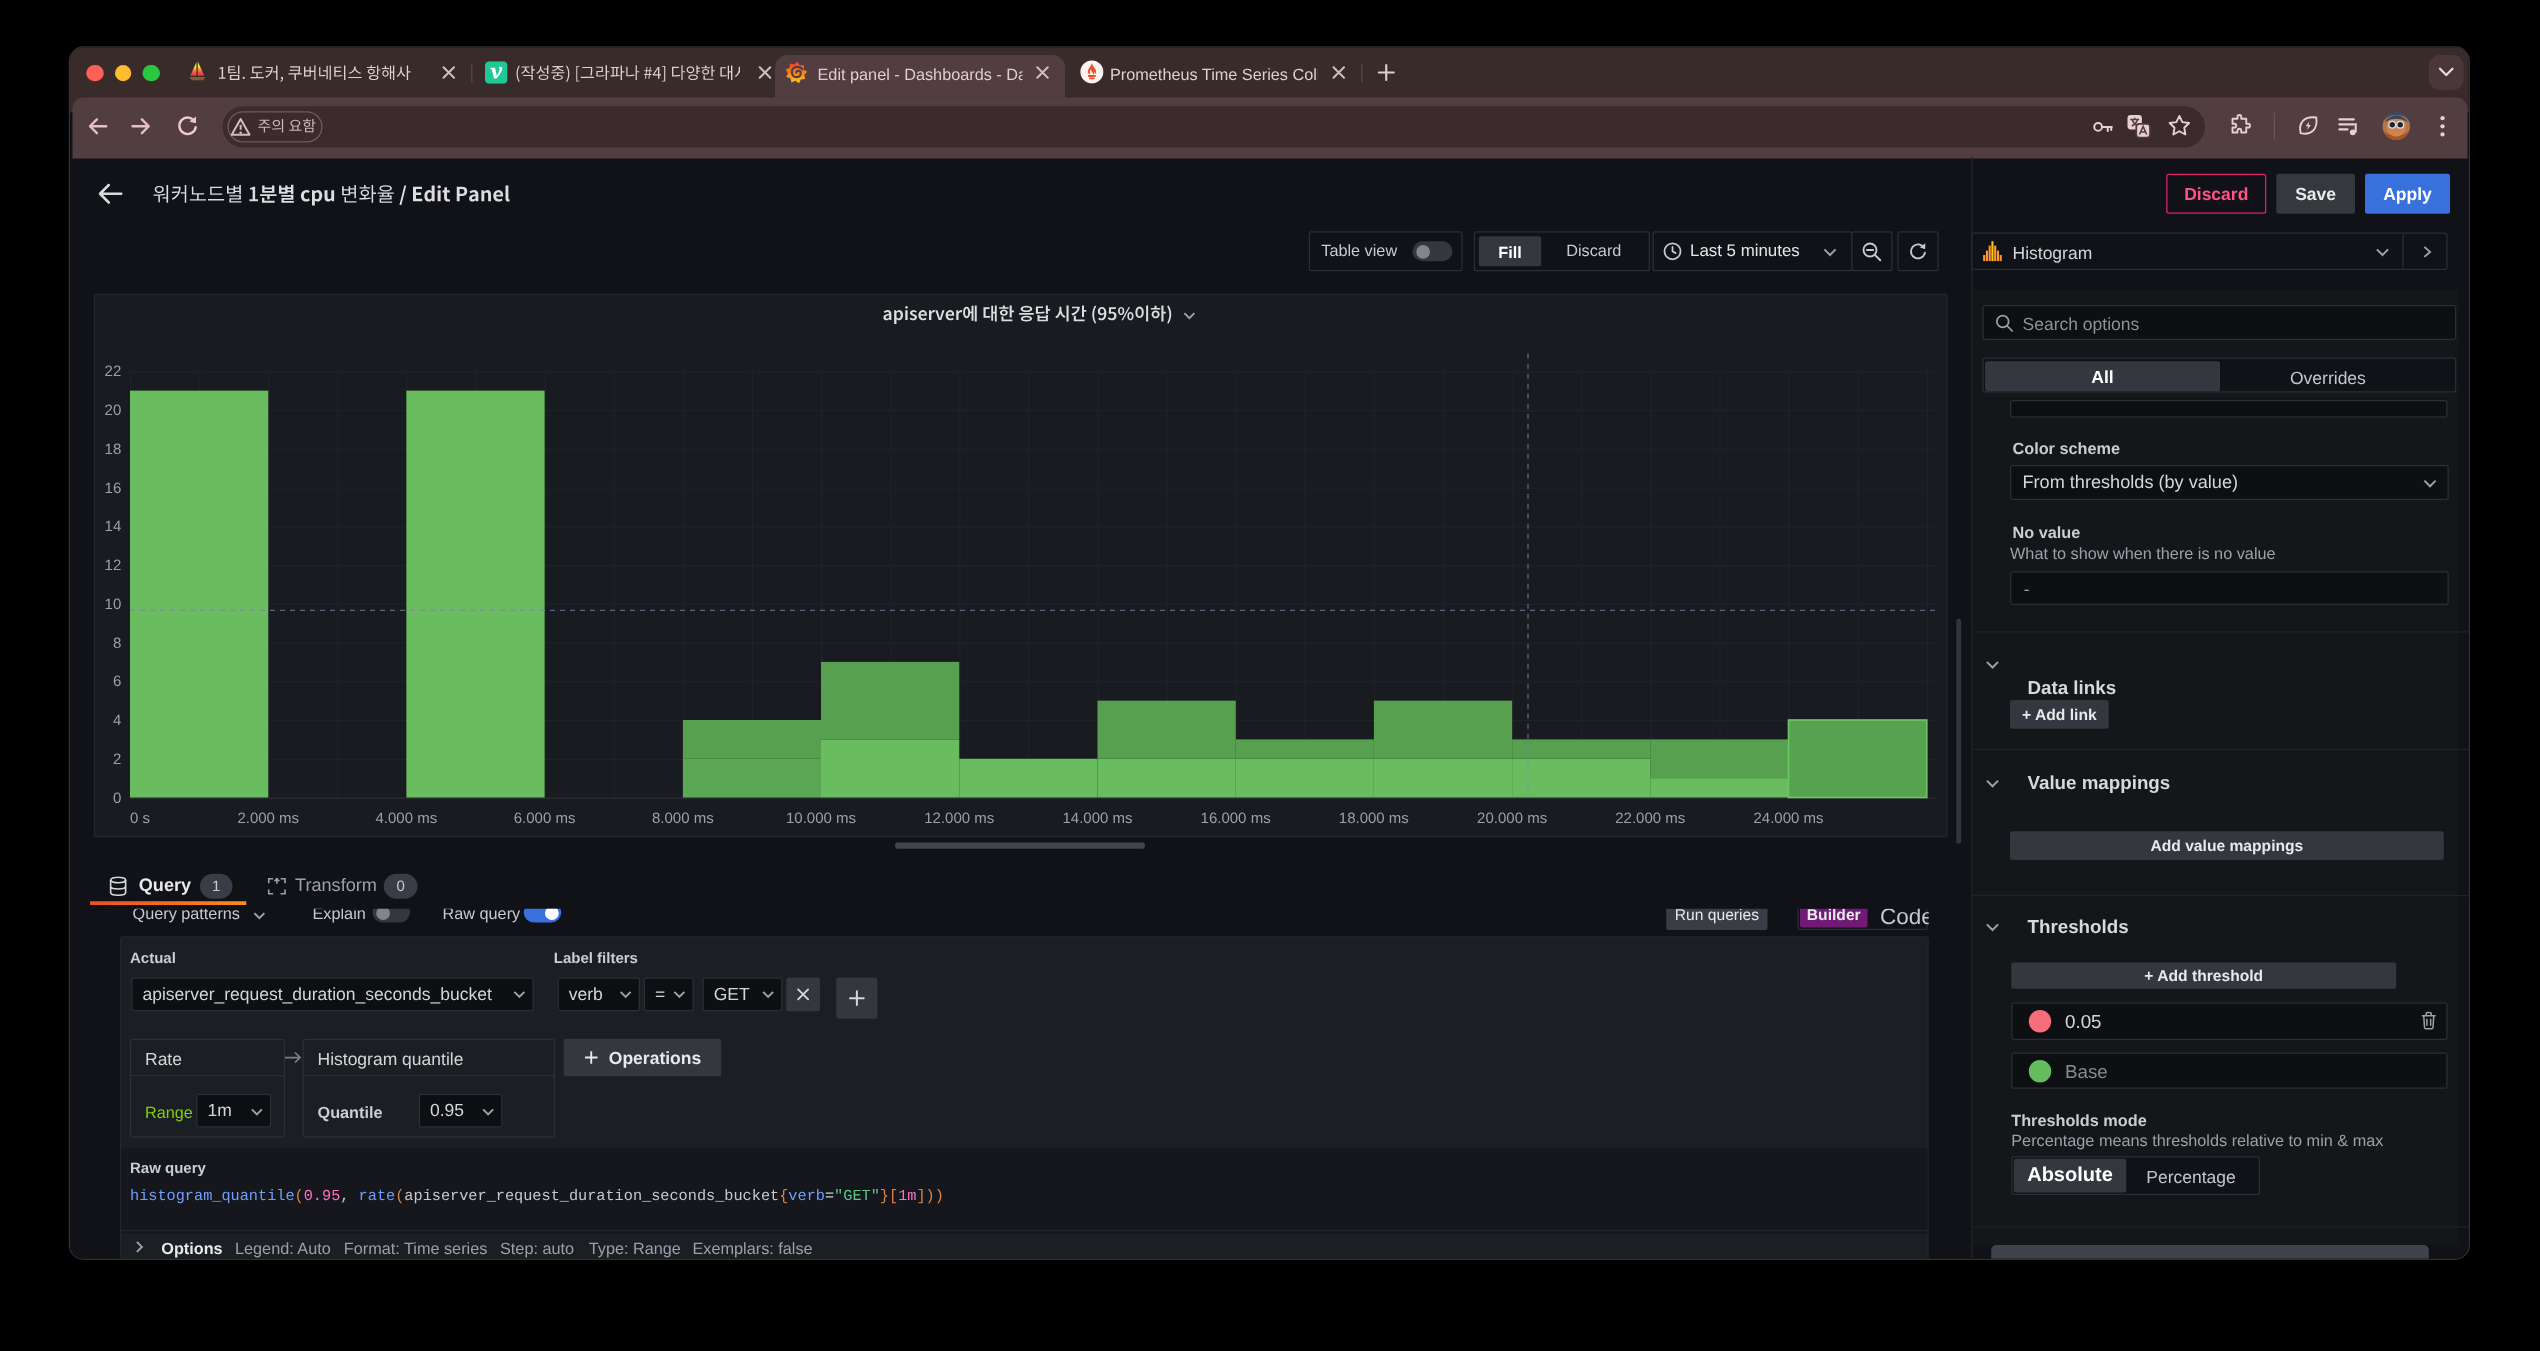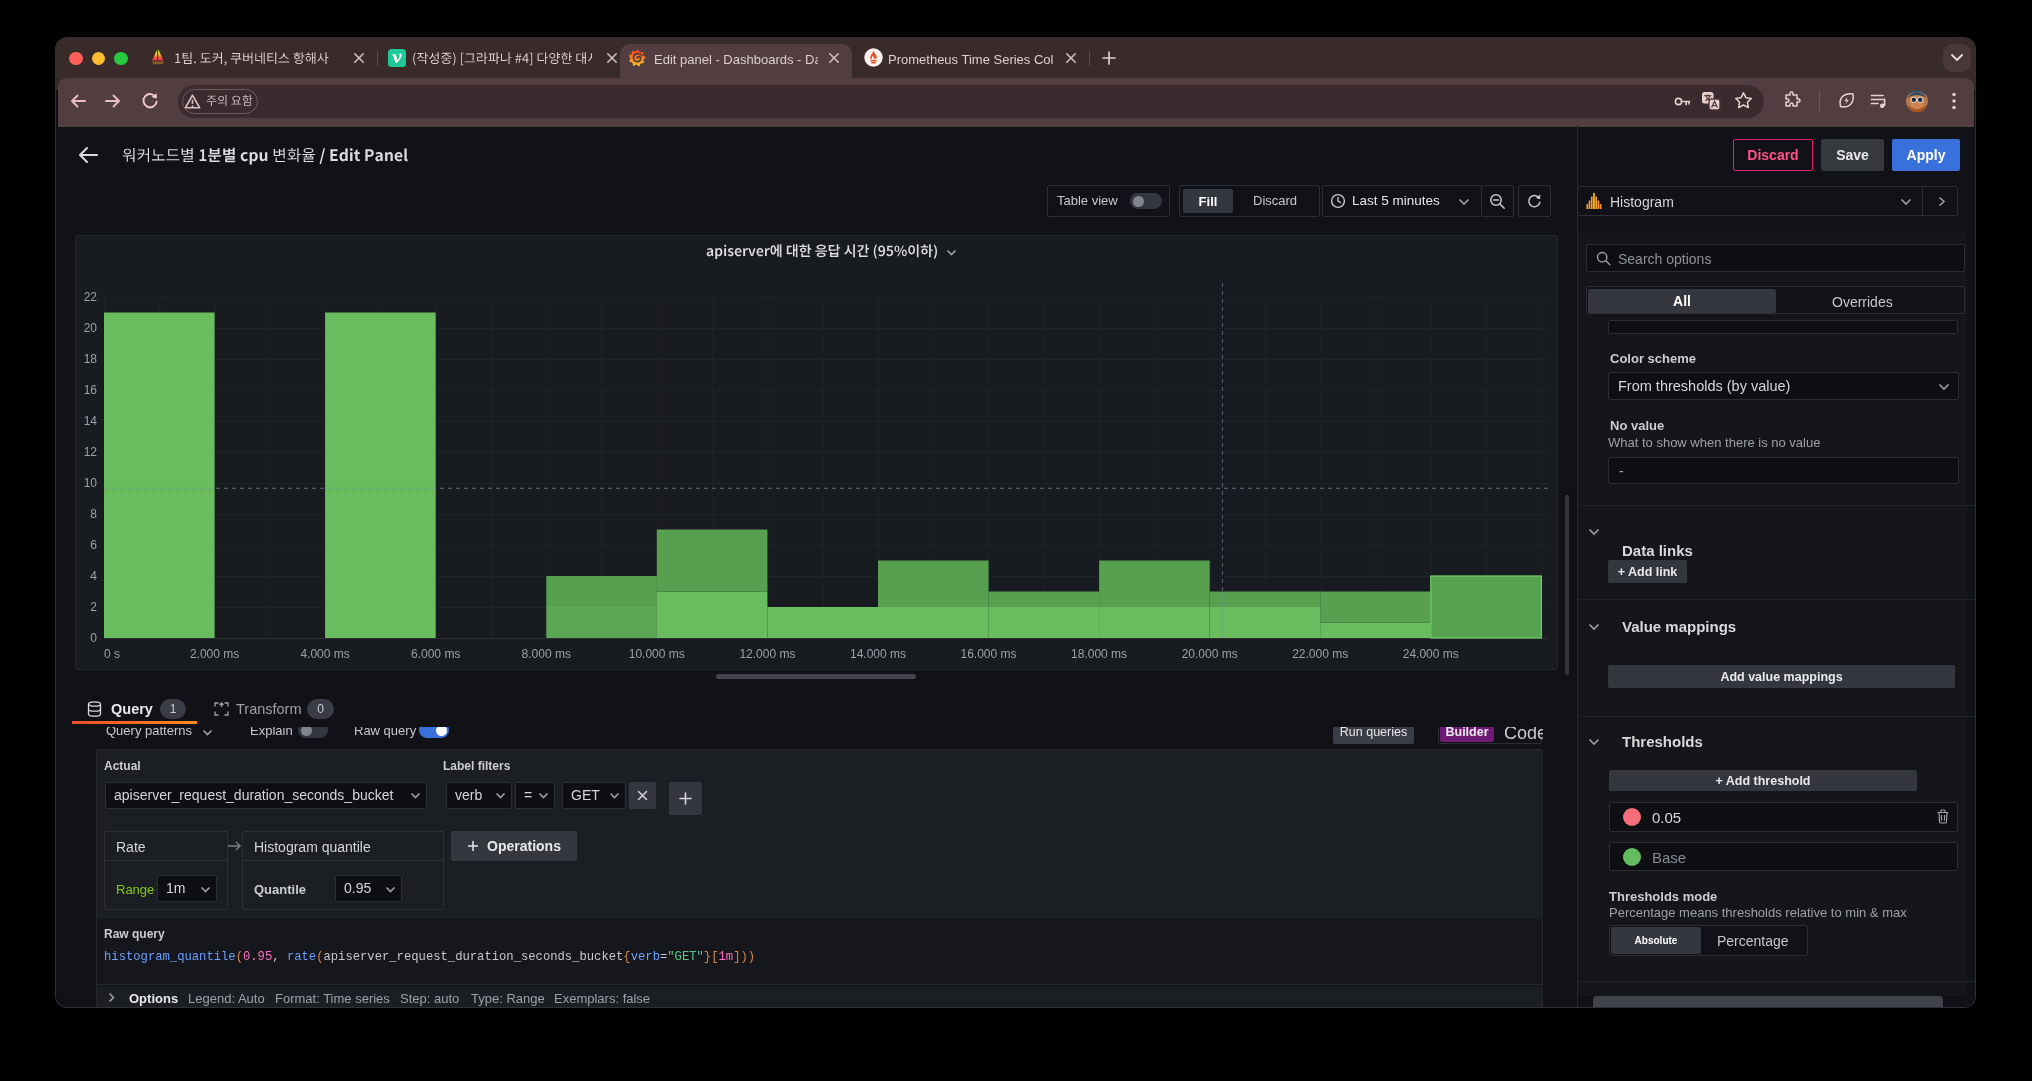--- a/index.html
+++ b/index.html
@@ -476,16 +476,16 @@
 <g stroke="#9da0a7" stroke-width="1.2" fill="none">
         <path d="M1.5 3.5 H12.5 M5 3.5 V2 Q5 1 6 1 H8 Q9 1 9 2 V3.5 M3 3.5 L3.6 13 Q3.7 14 4.7 14 H9.3 Q10.3 14 10.4 13 L11 3.5 M5.5 6 V11.5 M8.5 6 V11.5"></path>
       </g>
     </svg>
     <div class="a inp" style="left:1553px;top:804px;width:349px;height:29px"></div>
     <div class="a" style="left:1567px;top:810px;width:18px;height:18px;border-radius:50%;background:#63bd5f"></div>
     <div class="a" style="left:1596px;top:811px;font-size:15px;color:#868a92">Base</div>
     <div class="a lbl" style="left:1553px;top:851px;font-size:13px">Thresholds mode</div>
     <div class="a" style="left:1553px;top:867px;font-size:13px;color:#9da0a7">Percentage means thresholds relative to min &amp; max</div>
     <div class="a box" style="left:1553px;top:887px;width:199px;height:31px;background:#111217"></div>
-    <div class="a seg" style="left:1555px;top:889px;width:90px;height:27px;font-weight:bold;font-size:10px;color:#fff">Absolute</div>
+    <div class="a seg" style="left:1555px;top:889px;width:90px;height:27px;font-weight:bold;font-size:16px;color:#fff">Absolute</div>
     <div class="a" style="left:1661px;top:895px;font-size:14px;color:#c5c7cb">Percentage</div>
     <div class="a div" style="left:1522px;top:943px;width:397px"></div>
     <div class="a" style="left:1537px;top:958px;width:350px;height:11px;border-radius:4px 4px 0 0;background:#40434a"></div>
 </div>
 </body></html>

